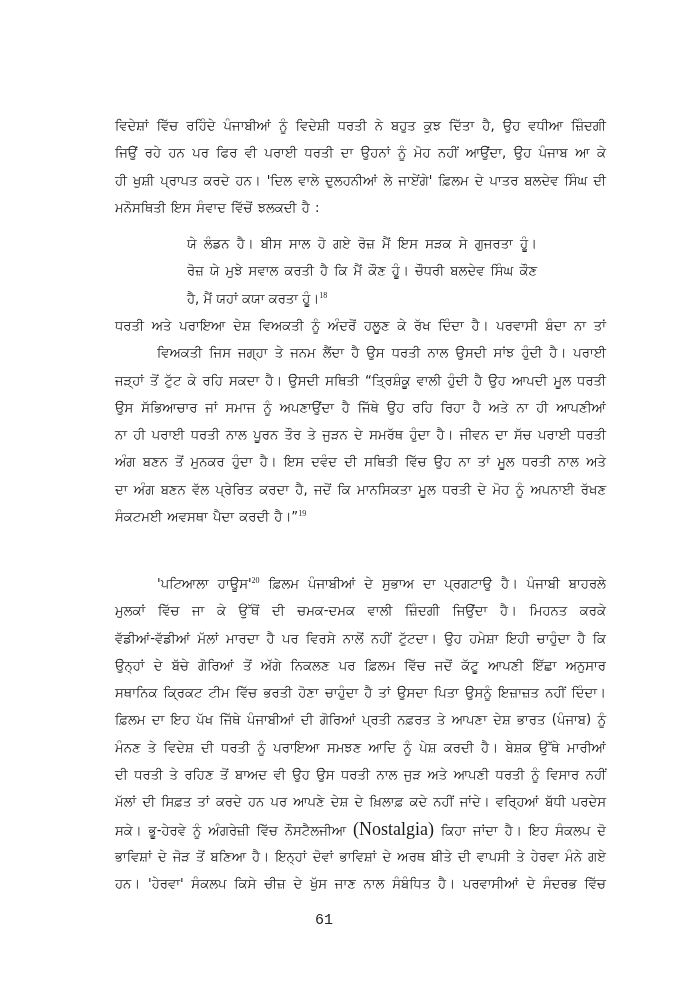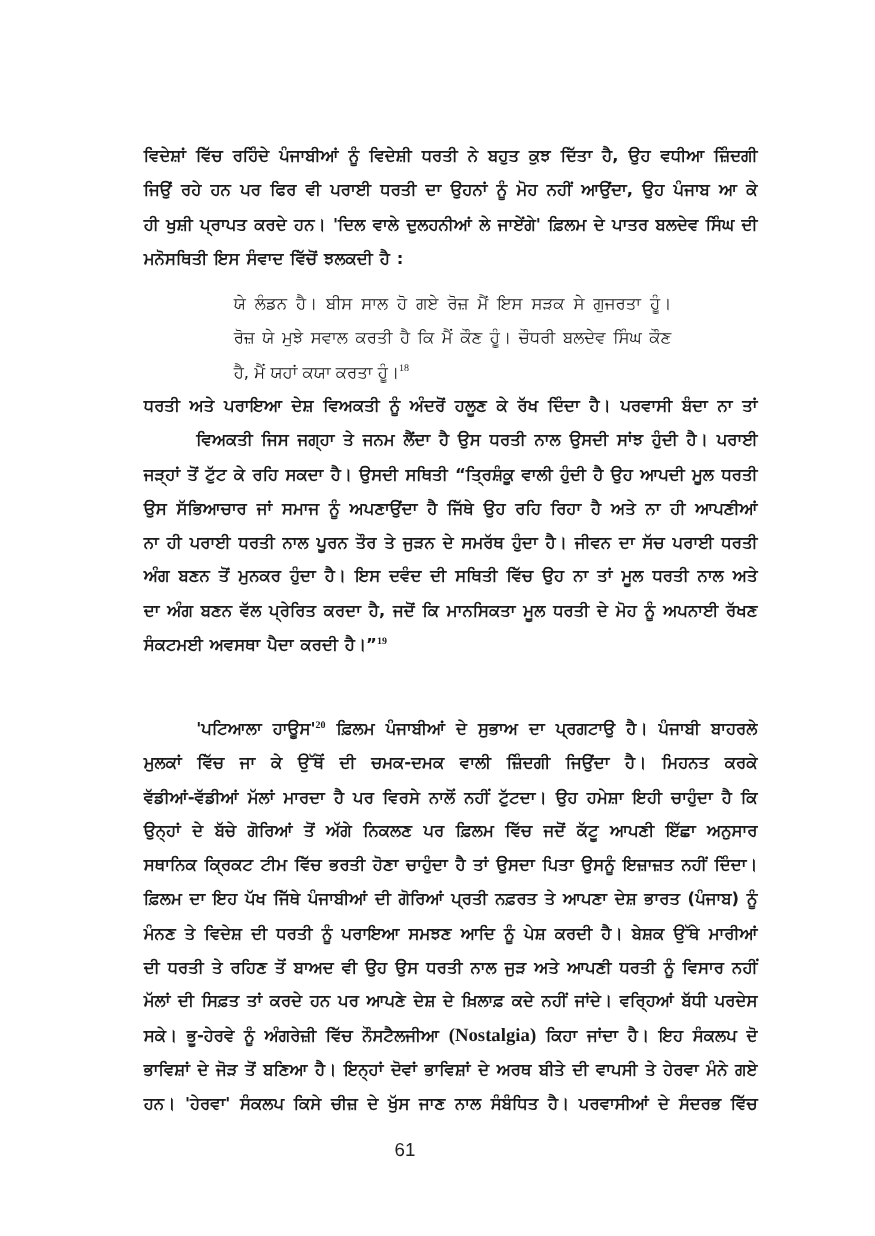--- a/index.html
+++ b/index.html
@@ -23,21 +23,20 @@
     }
     .text-block {
       position: absolute;
       left: 115px;
       width: 491px;
       font-size: 13.2px;
       line-height: 27.3px;
       text-align: justify;
       text-align-last: left;
       word-spacing: 1px;
-      font-weight: bold;
     }
     .line {
       display: block;
       white-space: nowrap;
       text-align: justify;
       text-align-last: justify;
       height: 27.3px;
       overflow: visible;
     }
     .line.last {
@@ -49,35 +48,35 @@
       left: 187px;
       width: 350px;
       top: 230px;
       font-size: 13.2px;
       line-height: 27.3px;
     }
     .para2 { top: 312px; }
     .para3 { top: 570px; }
     .latin {
       font-family: "Liberation Serif", serif;
-      font-size: 15px;
+      font-size: 18px;
     }
     sup {
       font-family: "Liberation Serif", serif;
       font-size: 8px;
       vertical-align: 5px;
       line-height: 0;
     }
     .page-number {
       position: absolute;
       left: 0;
       width: 648px;
       top: 912px;
       text-align: center;
-      font-family: Liberation Sans, sans-serif;
+      font-family: Liberation Mono, monospace;
       font-size: 15px;
       color: #222;
     }
   </style>
 </head>
 <body>
 
 <div class="page">
 
   <div class="text-block para1">

